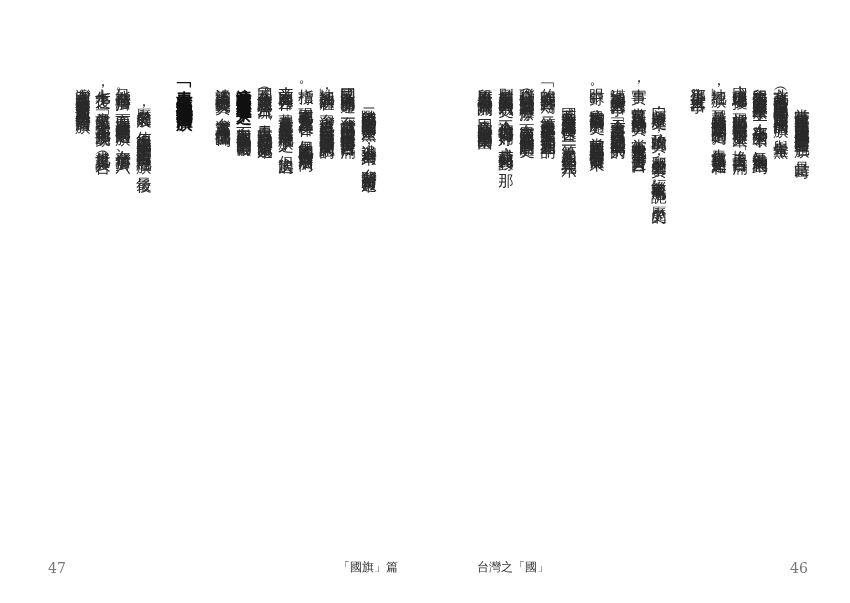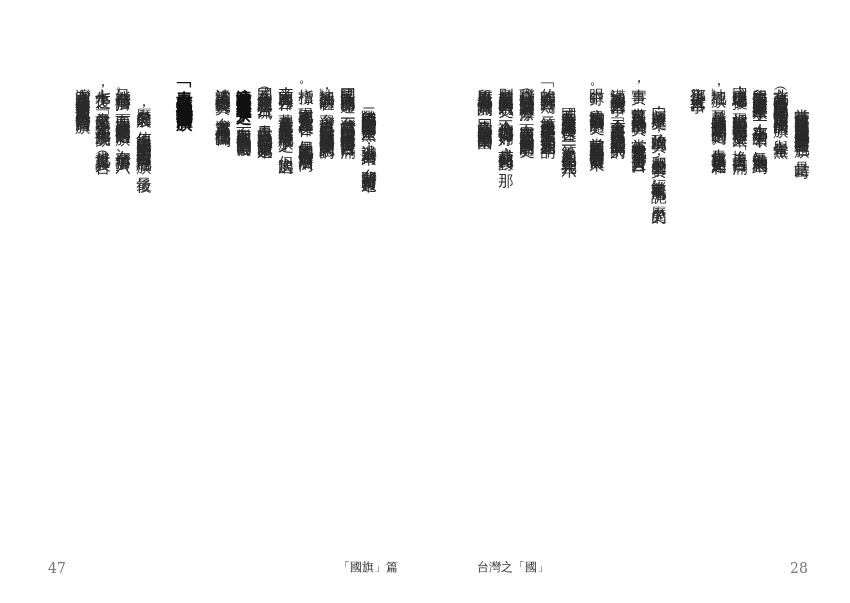--- a/index.html
+++ b/index.html
@@ -53,14 +53,14 @@
   <div class="col" style="left:204px">事實，常常可以戳破政治的現實。當年中共青年鄧小平爲了升「青天白日</div>
   <div class="col" style="left:183px">滿地紅」旗和人大打出手；今天這面「青天白日滿地紅」旗卻成爲中共的</div>
   <div class="col" style="left:162px">眼中釘。這段翻雲覆雨的歷史，當然是因爲國共兩黨的分合無常而來。</div>
   <div class="col" style="left:134px; top:96px">國共兩黨在歷史上曾經有兩次合作，第一次是一九二四年到一九二六年</div>
   <div class="col" style="left:113px">的「聯俄容共」時期；第二次是西安事變後的一九三七年到一九四五年的</div>
   <div class="col" style="left:92px">聯合抗日時期（但其間又有摩擦）。而夾在這兩次國共合作之間的歷史，</div>
   <div class="col" style="left:71px">則是腥風血雨的國共內戰史。不論他們如何哥倆好，或是如何死對頭，那</div>
   <div class="col" style="left:50px">段歷史原本都與台灣無關，因爲當時的台灣不屬於中華民國。</div>
 
   <div class="footer" style="left:52px">台灣之「國」</div>
-  <div class="pagenum" style="left:365px">28</div>
+  <div class="pagenum" style="left:365px">46</div>
 </div>
 
 </body></html>

